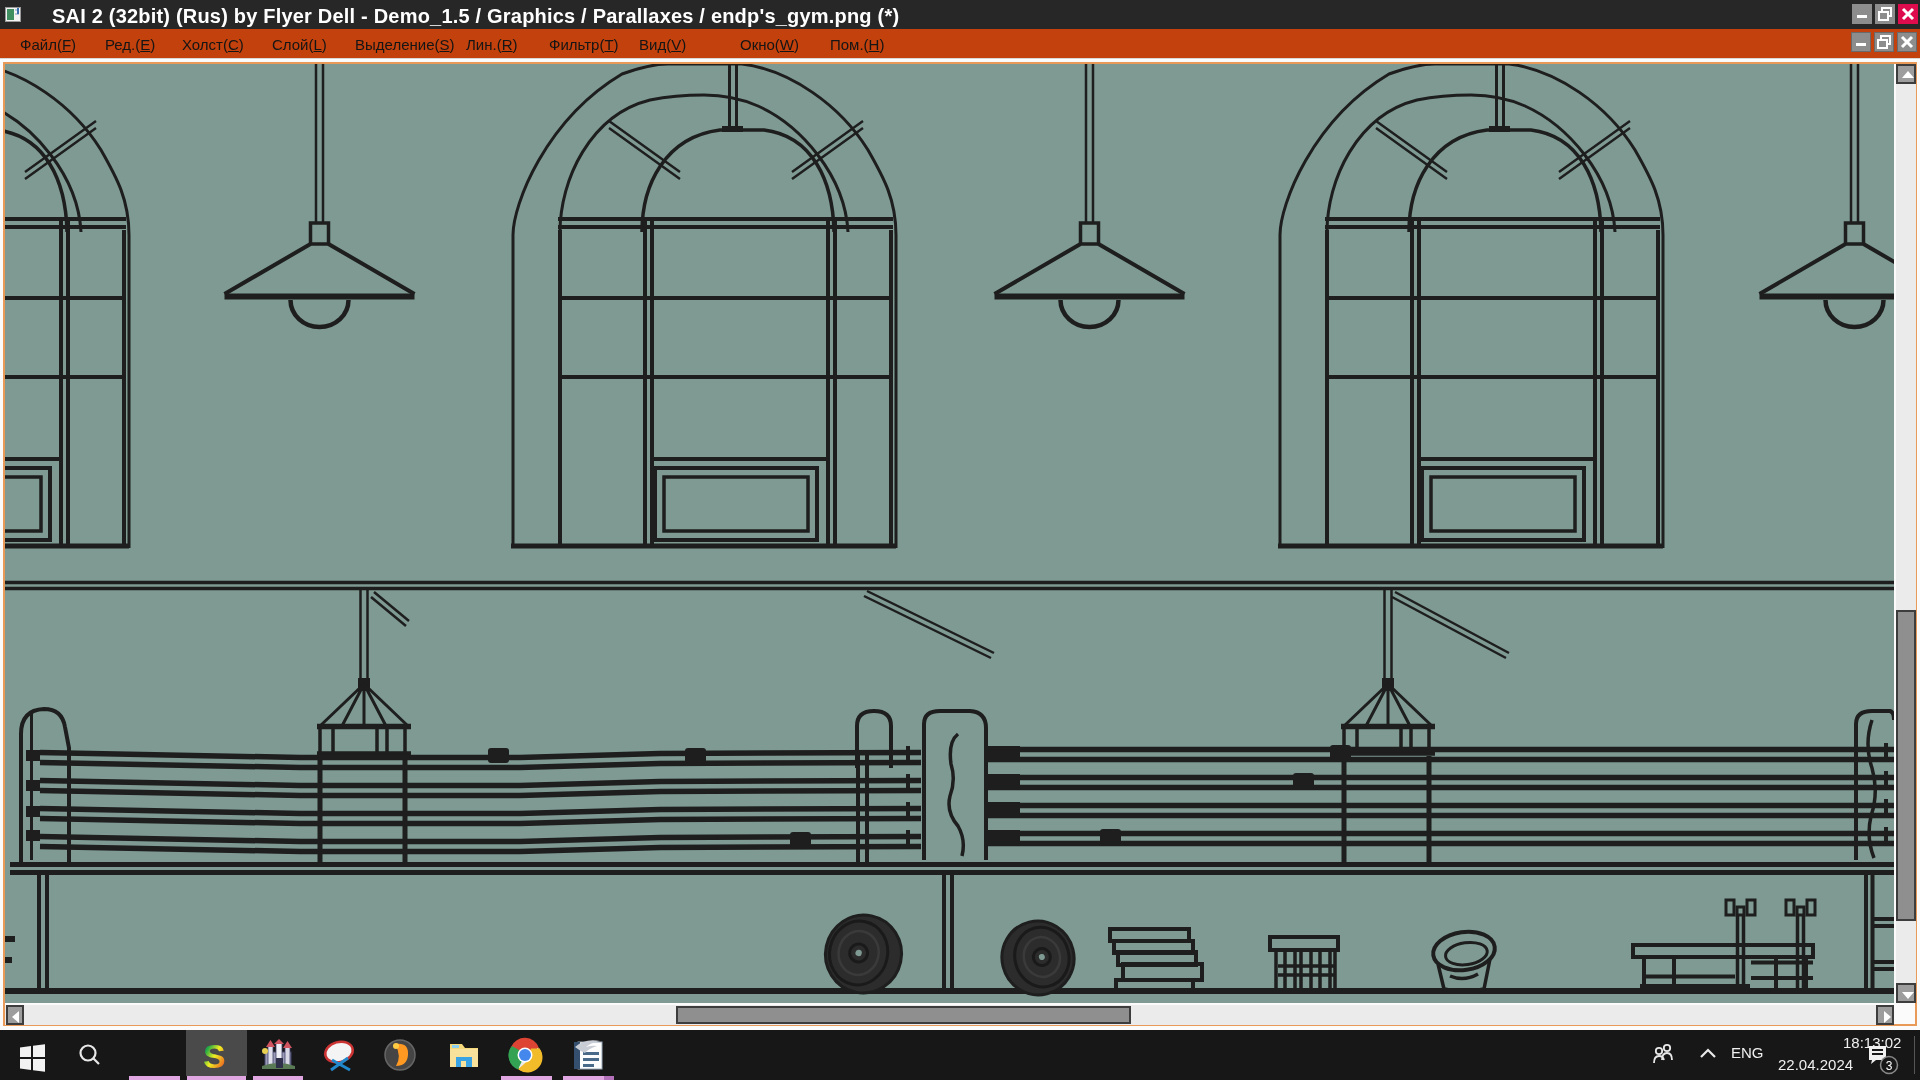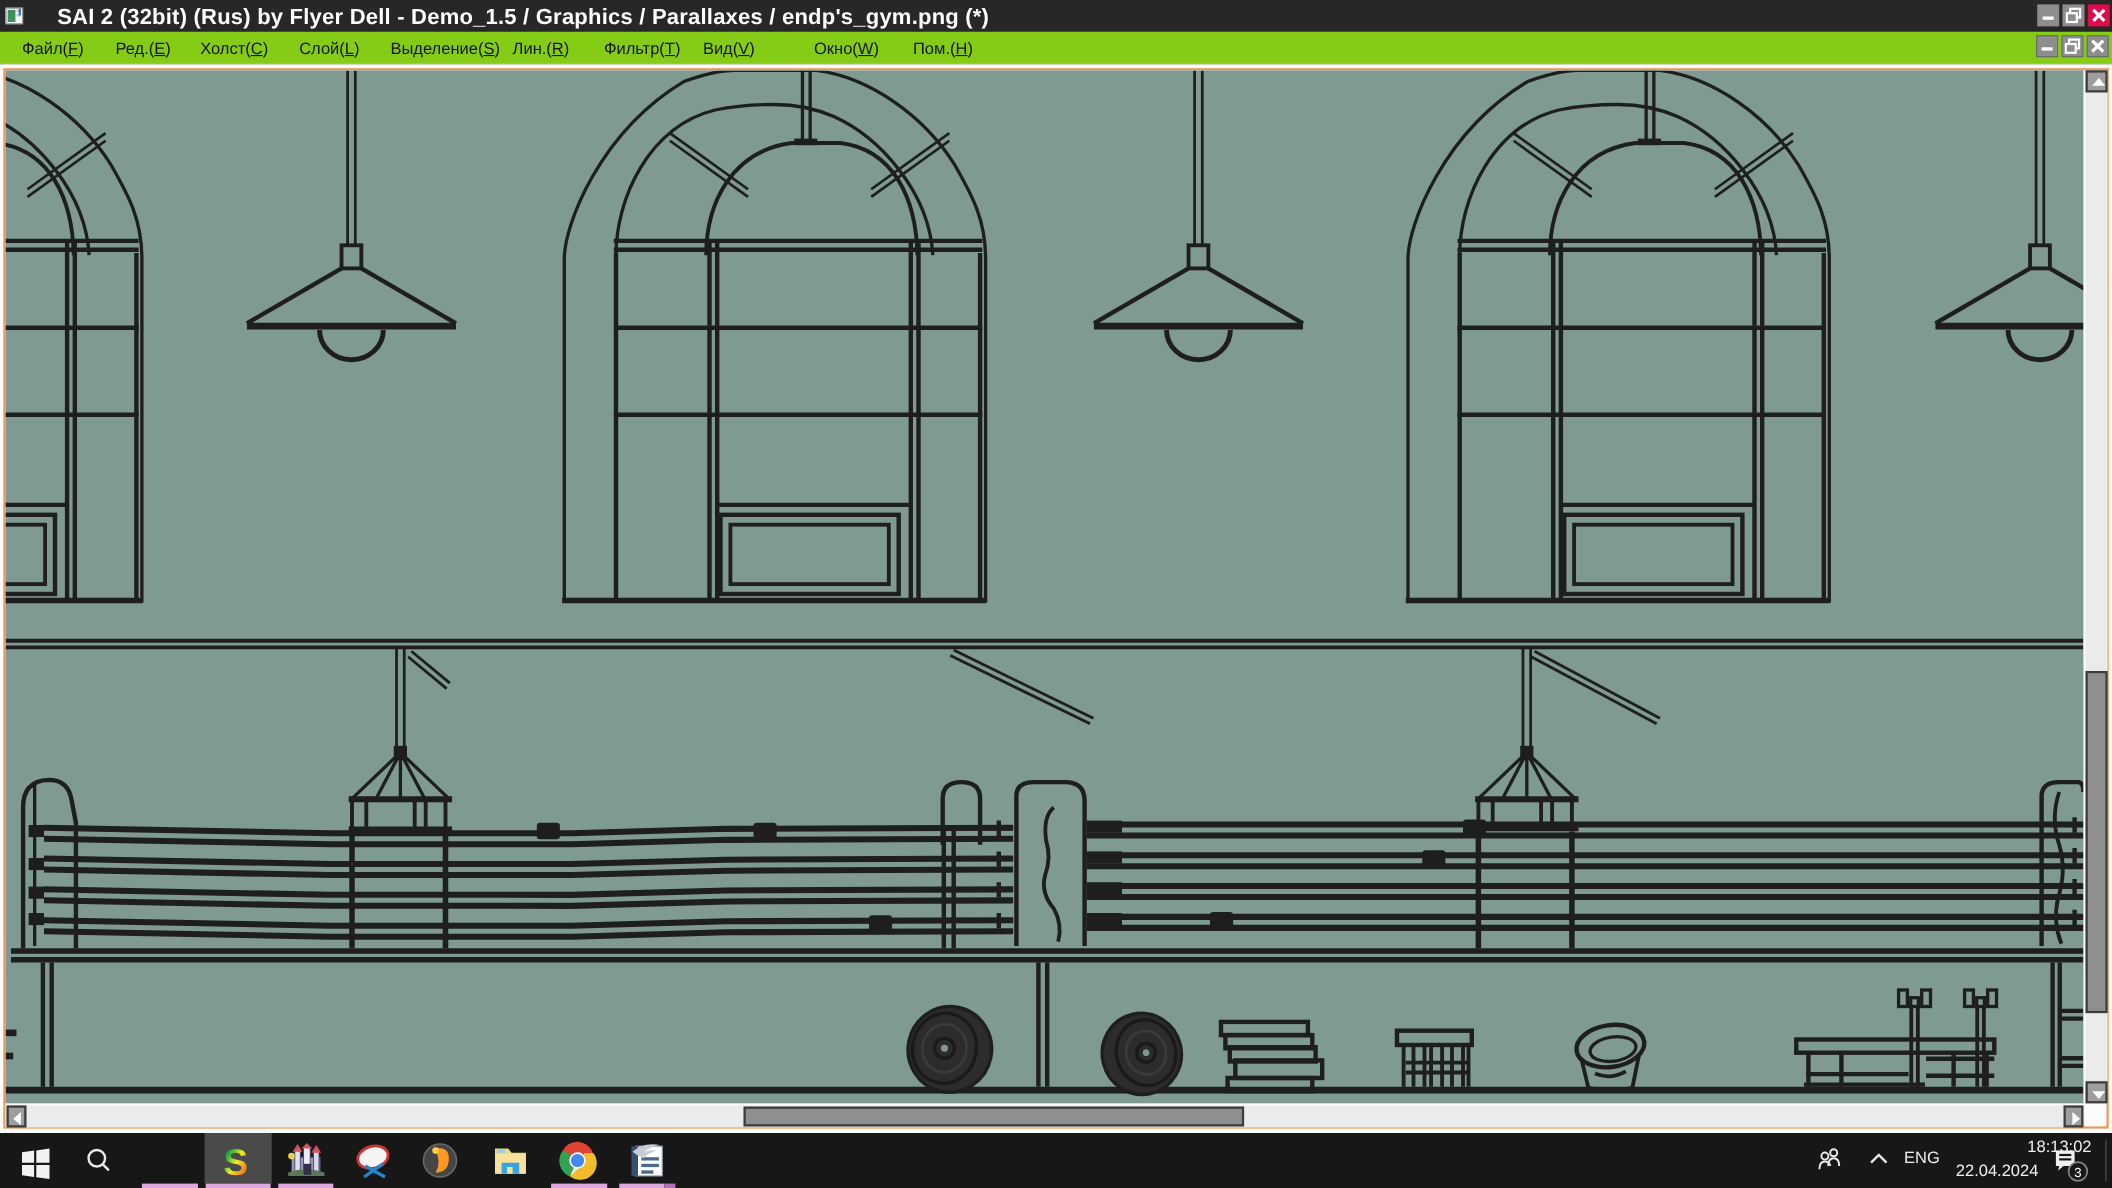--- a/index.html
+++ b/index.html
@@ -6,21 +6,21 @@
 *{box-sizing:border-box;}
 #titlebar{position:absolute;left:0;top:0;width:1920px;height:29px;background:#272727;}
 #titlebar .ttxt{position:absolute;left:27px;top:5px;font-size:20px;font-weight:bold;color:#fff;white-space:pre;letter-spacing:0.2px;margin-left:25px;}
 #appicon{position:absolute;left:5px;top:7px;width:16px;height:15px;background:#f4f4f4;border:1px solid #9a9a9a;}
 #appicon .g1{position:absolute;left:1px;top:1px;width:7px;height:11px;background:#3f8f60;}
 #appicon .g2{position:absolute;left:9px;top:1px;width:4px;height:2px;background:#b9c7d7;}
 #appicon .g3{position:absolute;left:9px;top:5px;width:4px;height:2px;background:#b9c7d7;}
 #appicon .g4{position:absolute;left:11px;top:0px;width:2px;height:6px;background:#3a6fb0;}
 .wbtn{position:absolute;top:4px;width:20px;height:20px;background:#8d8d8d;}
 .wbtn2{position:absolute;top:3px;width:20px;height:20px;background:#8d8d8d;border:1px solid #6a6a6a;}
-#menubar{position:absolute;left:0;top:29px;width:1920px;height:30px;background:#84cc16;border-bottom:1px solid #d8d8d8;}
+#menubar{position:absolute;left:0;top:29px;width:1920px;height:30px;background:#c2410c;border-bottom:1px solid #d8d8d8;}
 .mi{position:absolute;top:7px;font-size:15px;color:#151515;white-space:pre;}
 #workspace{position:absolute;left:0;top:60px;width:1920px;height:970px;background:#fbfbfb;}
 #oborder{position:absolute;left:3px;top:2px;width:1914px;height:964px;border:2px solid #ea9a58;}
 #canvas{position:absolute;left:5px;top:4px;width:1889px;height:939px;background:#7e9a93;overflow:hidden;}
 #vsb{position:absolute;left:1896px;top:4px;width:20px;height:939px;background:#ebebeb;}
 #hsb{position:absolute;left:5px;top:945px;width:1889px;height:20px;background:#ebebeb;}
 .sbtn{position:absolute;background:#9d9d9d;border:2px solid #3d3d3d;}
 .sthumb{position:absolute;background:#8f8f8f;border:2px solid #3d3d3d;}
 .tri{position:absolute;width:0;height:0;}
 #taskbar{position:absolute;left:0;top:1030px;width:1920px;height:50px;background:#171717;}

